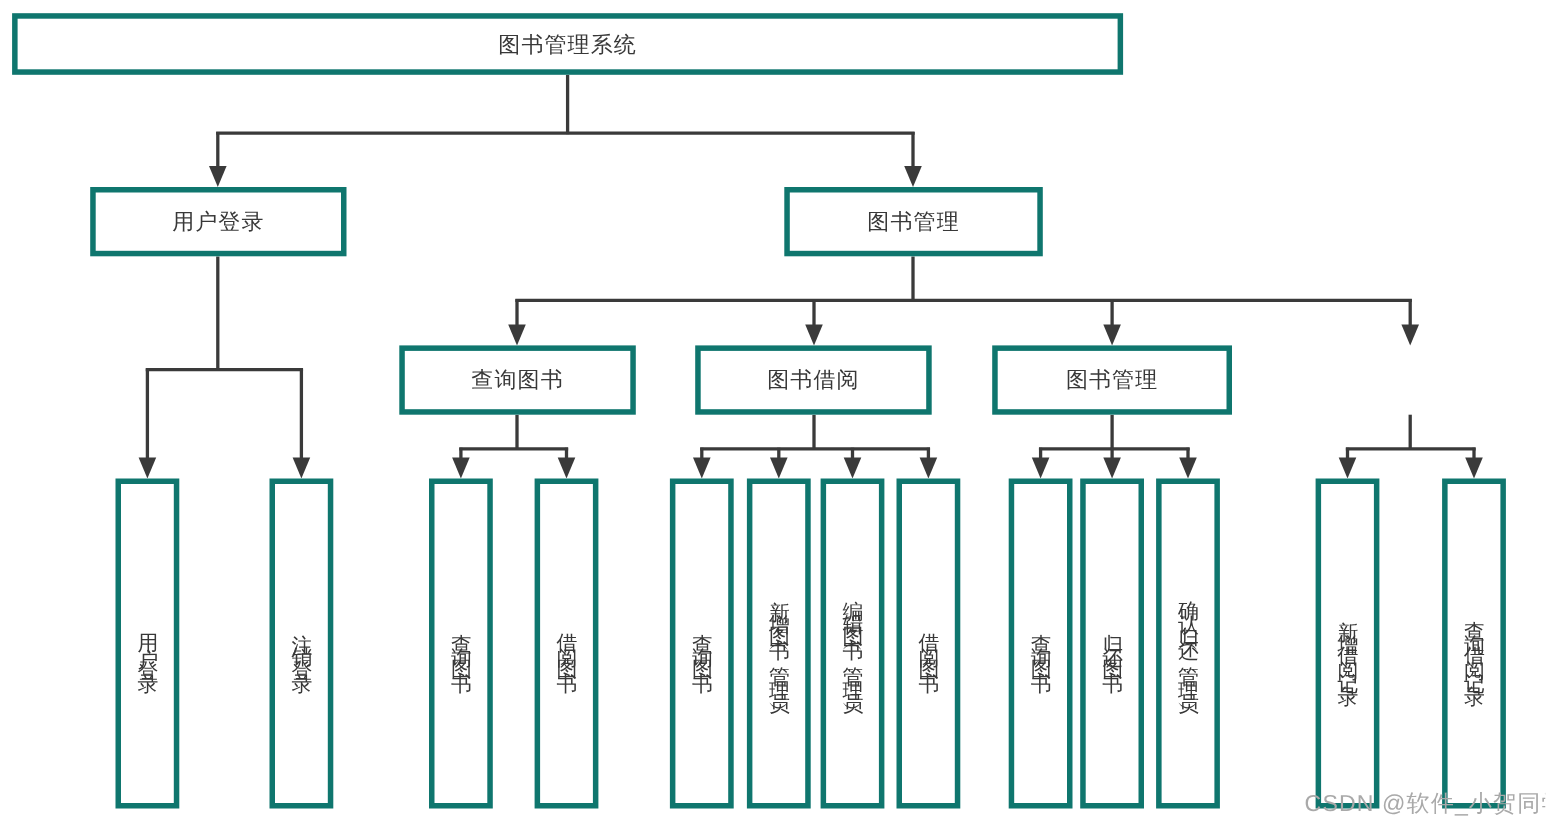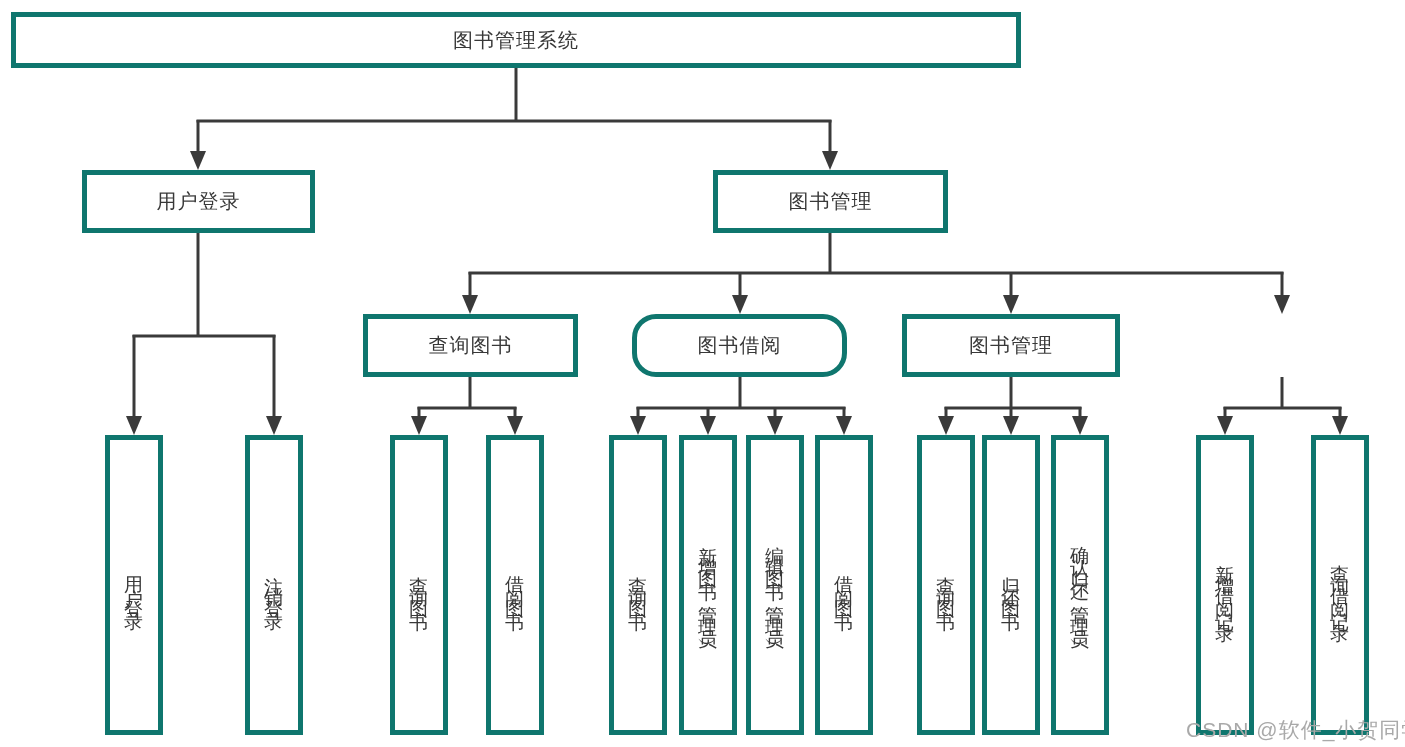--- a/index.html
+++ b/index.html
@@ -123,21 +123,21 @@
       <polygon points="1332,416 1348,416 1340,435" fill="#3a3a3a" stroke="none"></polygon>
     </g>
   </svg>
 
   <div class="node h-node" style="left:11px; top:12px; width:1010px; height:56px;">图书管理系统</div>
 
   <div class="node h-node" style="left:82px; top:170px; width:233px; height:63px;">用户登录</div>
   <div class="node h-node" style="left:713px; top:170px; width:235px; height:63px;">图书管理</div>
 
   <div class="node h-node" style="left:363px; top:314px; width:215px; height:63px;">查询图书</div>
-  <div class="node h-node" style="left:632px; top:314px; width:215px; height:63px;border-radius:24px;">图书借阅</div>
+  <div class="node h-node" style="left:632px; top:314px; width:215px; height:63px;">图书借阅</div>
   <div class="node h-node" style="left:902px; top:314px; width:218px; height:63px;">图书管理</div>
 
   <div class="node v-node" style="left:105px; top:435px; width:58px; height:300px;">用户登录</div>
   <div class="node v-node" style="left:245px; top:435px; width:58px; height:300px;">注销登录</div>
 
   <div class="node v-node" style="left:390px; top:435px; width:58px; height:300px;">查询图书</div>
   <div class="node v-node" style="left:486px; top:435px; width:58px; height:300px;">借阅图书</div>
 
   <div class="node v-node" style="left:609px; top:435px; width:58px; height:300px;">查询图书</div>
   <div class="node v-node" style="left:679px; top:435px; width:58px; height:300px;">新增图书（管理员）</div>

